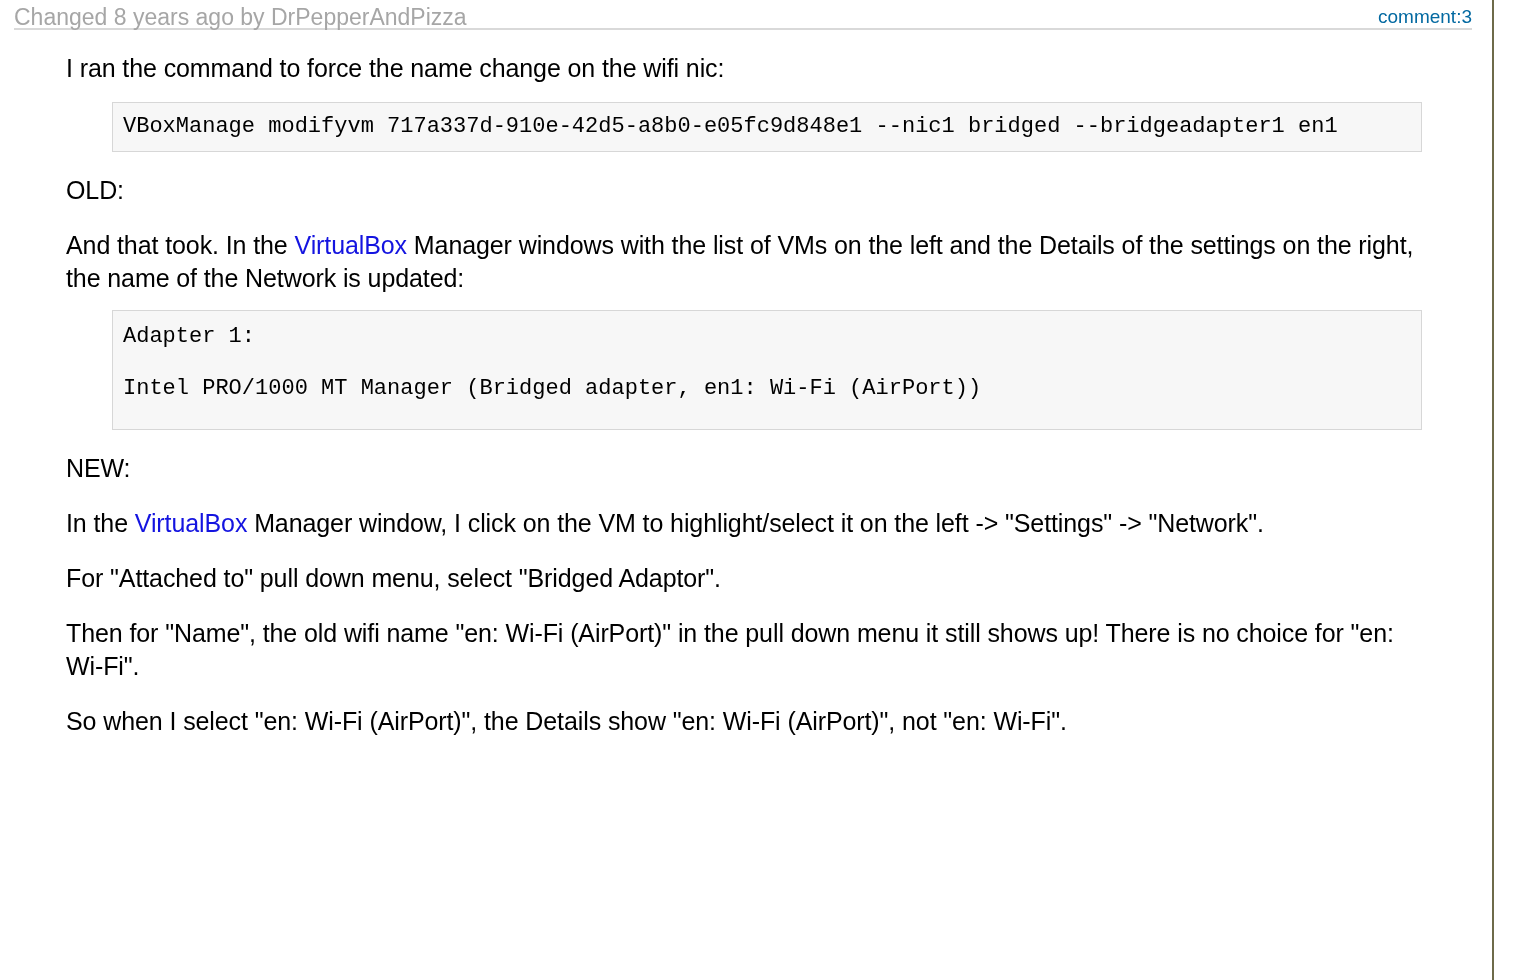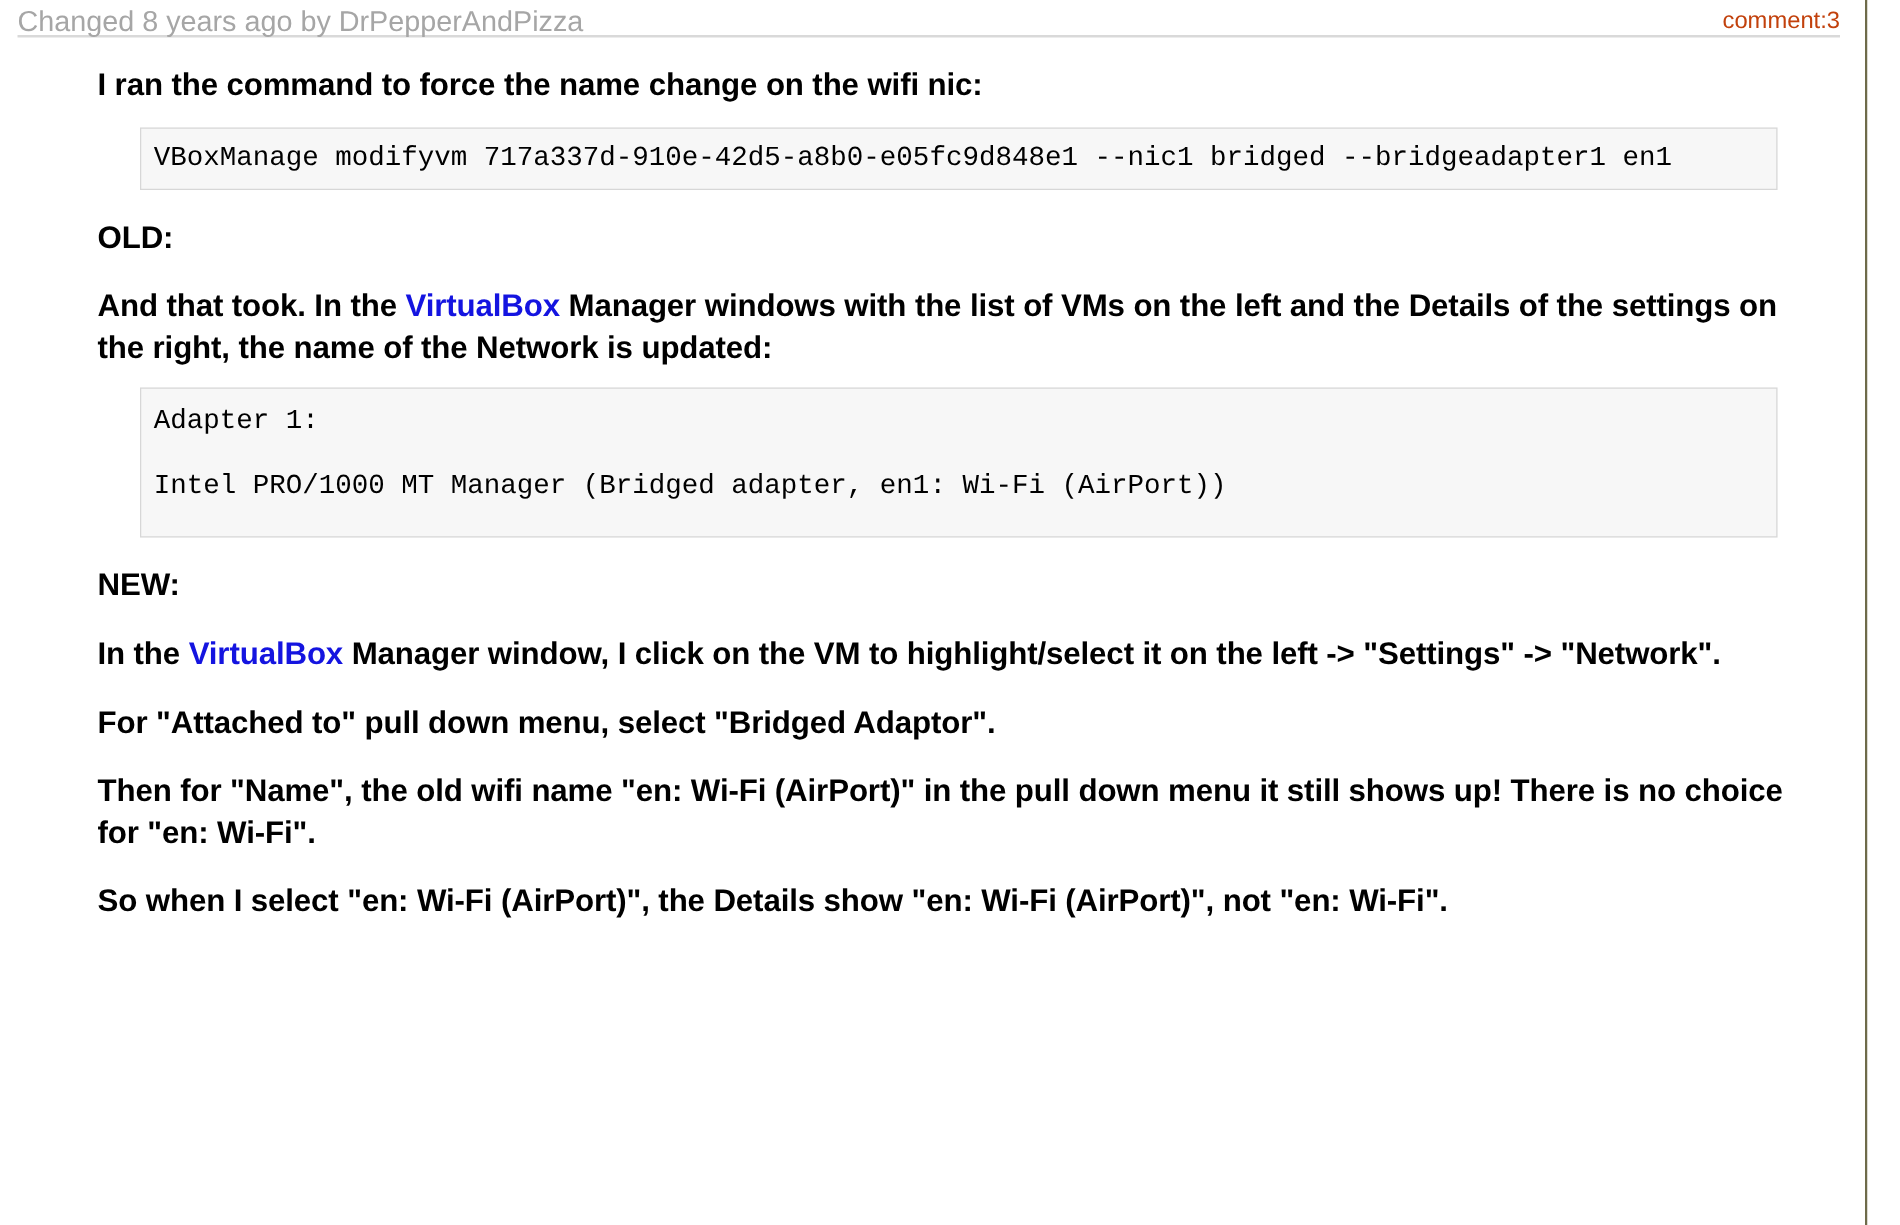--- a/index.html
+++ b/index.html
@@ -43,38 +43,38 @@
     color: #a6a6a6;
     font-weight: 400;
     white-space: nowrap;
   }
   .change-header .comment-anchor {
     position: absolute;
     right: 0;
     top: 4px;
     font-size: 19px;
     line-height: 26px;
-    color: #c2410c;
+    color: #0369a1;
     text-decoration: none;
     white-space: nowrap;
   }
 
   
   .comment-body {
     margin: 0;
     padding: 0 60px 0 66px;
     box-sizing: border-box;
   }
   .comment-body p {
-    margin: 0 0 0 12px;
+    margin: 0 0 0 0;
     padding: 22px 0 0 0;
     font-size: 25px;
     line-height: 33px;
     color: #000000;
-    font-weight: 700;
+    font-weight: 400;
     letter-spacing: -0.1px;
   }
   a.wiki-link {
     color: #1414e0;
     text-decoration: none;
   }
 
   
   pre.code-block {
     margin: 15px 0 0 46px;

